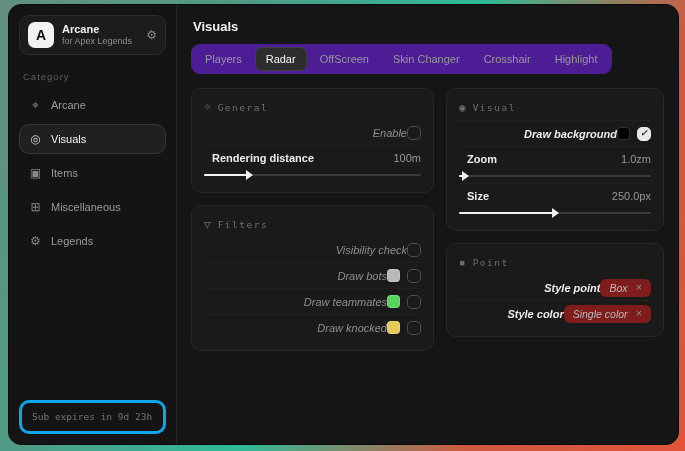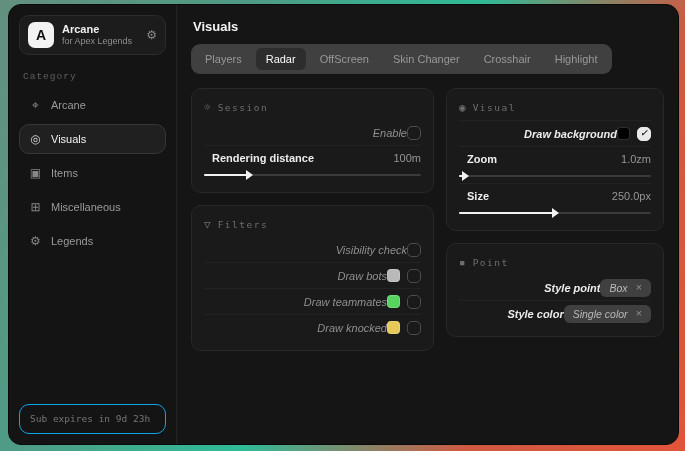--- a/index.html
+++ b/index.html
@@ -14,38 +14,38 @@
   .sidebar{width:168px;flex:0 0 168px;background:#141414;border-right:1px solid #242424;
     display:flex;flex-direction:column;padding:10px;box-sizing:border-box;}
   .app-card{display:flex;align-items:center;border:1px solid #2c2c2c;background:#1c1c1c;
     border-radius:10px;padding:6px 8px;}
   .logo{width:26px;height:26px;border-radius:7px;background:#f2f2f2;color:#111;
     display:flex;align-items:center;justify-content:center;font-weight:bold;font-size:14px;}
   .app-meta{margin-left:8px;flex:1;min-width:0;}
   .app-name{color:#f0f0f0;font-size:11px;font-weight:bold;line-height:13px;}
   .app-sub{color:#8f8f8f;font-size:9px;line-height:11px;white-space:nowrap;}
   .app-gear{color:#8a8a8a;font-size:12px;cursor:pointer;}
-  .cat-label{font-family:Liberation Mono, monospace;font-size:9.5px;color:#5f5f5f;
+  .cat-label{font-family:Liberation Sans, sans-serif;font-size:9.5px;color:#5f5f5f;
     letter-spacing:1px;margin:16px 4px 8px 4px;}
   .nav{display:flex;flex-direction:column;gap:4px;}
   .nav-item{display:flex;align-items:center;gap:9px;height:28px;padding:0 9px;
     color:#9a9a9a;font-size:11px;border:1px solid transparent;border-radius:10px;cursor:pointer;}
   .nav-item .nico{width:13px;text-align:center;font-size:12px;opacity:.85;}
   .nav-item.selected{background:#202020;border-color:#363636;color:#f2f2f2;}
-  .sidebar-footer{margin-top:auto;border:1px solid #0ea5e9;border-radius:10px;
+  .sidebar-footer{margin-top:auto;border:3px solid #0ea5e9;border-radius:10px;
     padding:7px 10px;font-family:"DejaVu Sans Mono",monospace;}
   .foot1{font-size:9.5px;color:#757575;line-height:14px;white-space:nowrap;}
   .foot2{font-size:9.5px;color:#c9c9c9;line-height:14px;white-space:nowrap;}
 
   
   .main{flex:1;display:flex;flex-direction:column;background:#151515;min-width:0;}
   .main-header{padding:14px 16px 10px 16px;}
   .page-title{color:#f2f2f2;font-size:13px;font-weight:bold;}
   .tabbar{margin:0 14px;align-self:flex-start;display:flex;gap:2px;
-    background:#404040;border-radius:9px;padding:3px;}
+    background:#4c1d95;border-radius:9px;padding:3px;}
   .tab{padding:5px 10px;font-size:11px;color:#989898;border:1px solid transparent;
     border-radius:7px;cursor:pointer;white-space:nowrap;}
   .tab.selected{background:#2d2d2d;border-color:#414141;color:#fafafa;}
 
   .content{padding:14px;display:grid;grid-template-columns:243px 1fr;gap:12px;align-items:start;}
   .col{display:flex;flex-direction:column;gap:12px;min-width:0;}
   .panel{background:#1a1a1a;border:1px solid #282828;border-radius:10px;
     padding:6px 12px 10px 12px;}
   .panel-h{display:flex;align-items:center;gap:7px;padding:6px 0 6px 0;
     font-family:"DejaVu Sans Mono",monospace;font-size:9.5px;color:#6e6e6e;letter-spacing:1.5px;}
@@ -61,21 +61,21 @@
   .checkbox.checked::after{content:"✓";color:#1c1c1c;font-size:9px;font-weight:bold;line-height:1;}
   .swatch{width:13px;height:13px;border-radius:4px;border:1px solid rgba(255,255,255,.18);
     box-sizing:border-box;cursor:pointer;}
   .val{font-size:11px;color:#969696;}
   .slider-block{padding:2px 0 6px 0;}
   .slider-top{display:flex;align-items:center;justify-content:space-between;min-height:20px;margin-left:8px;}
   .track{position:relative;height:2px;background:#3a3a3a;border-radius:1px;margin-top:6px;cursor:pointer;}
   .fill{position:absolute;left:0;top:0;height:2px;background:#f2f2f2;border-radius:1px;}
   .fill::after{content:"";position:absolute;right:-6px;top:-4px;
     border-left:7px solid #f2f2f2;border-top:5px solid transparent;border-bottom:5px solid transparent;}
-  .chip{display:flex;align-items:center;gap:8px;background:#404040;border-radius:6px;
+  .chip{display:flex;align-items:center;gap:8px;background:#7f1d1d;border-radius:6px;
     padding:3px 9px;cursor:pointer;}
   .chip-label{font-size:10.5px;color:#b9b9b9;}
   .chip-x{font-size:11px;color:#8d8d8d;cursor:pointer;line-height:1;}
   .sep{border-top:1px solid rgba(255,255,255,.035);}
 </style>
 </head>
 <body>
 
 <div class="canvas">
   <div class="window">
@@ -134,21 +134,21 @@
         <div class="tab">Highlight</div>
       </div>
 
       <div class="content">
 
         <div class="col">
 
           <div class="panel">
             <div class="panel-h">
               <span class="pico">☼</span>
-              <span>Session</span>
+              <span>General</span>
             </div>
             <div class="row">
               <span class="lbl">Enable</span>
               <span class="checkbox"></span>
             </div>
             <div class="slider-block sep">
               <div class="slider-top">
                 <span class="lbl on">Rendering distance</span>
                 <span class="val">100m</span>
               </div>

